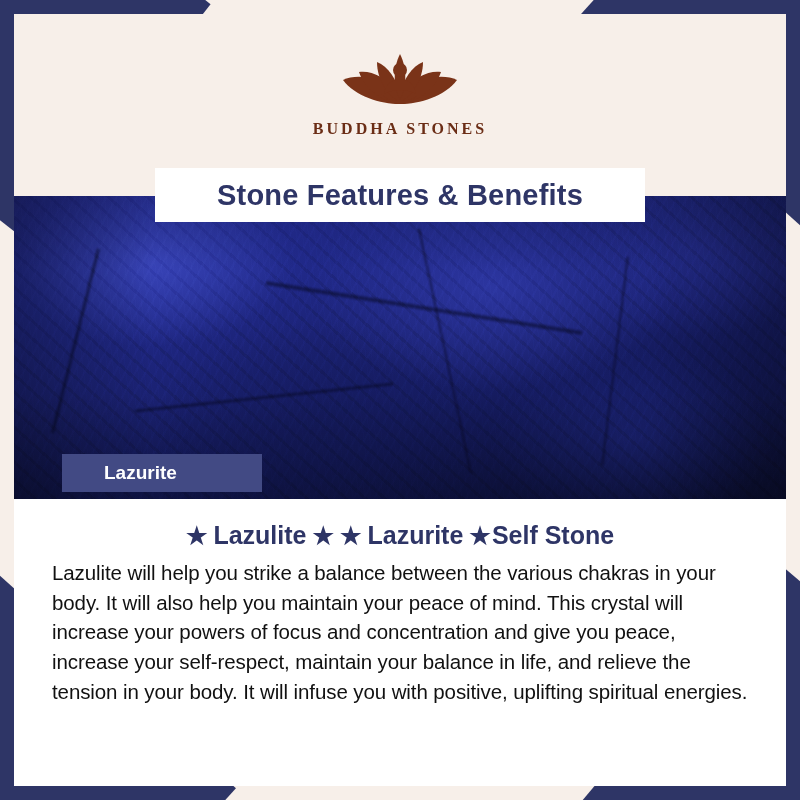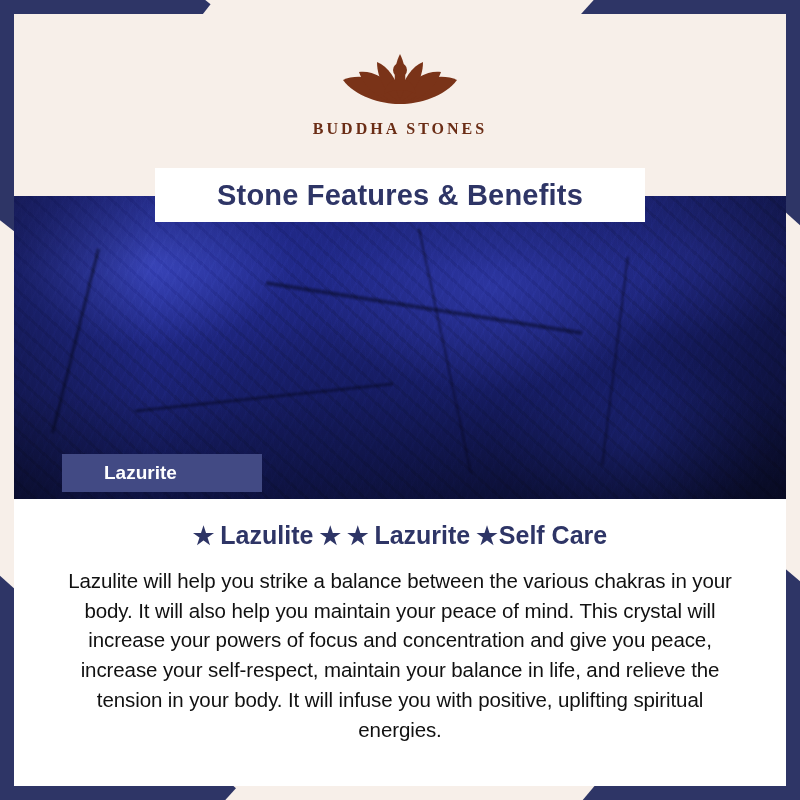--- a/index.html
+++ b/index.html
@@ -212,25 +212,25 @@
     white-space: nowrap;
   }
   .kw .star {
     color: #2e3566;
     font-size: 24px;
     line-height: 1;
   }
   .kw-last { gap: 1px; }
 
   .body-text {
-    margin: 16px;
+    margin: 4px;
     font-size: 20.5px;
     line-height: 1.45;
     color: #111111;
-    text-align: center;
+    text-align: left;
     letter-spacing: -0.1px;
   }
 </style>
 </head>
 <body>
 
 <div class="poster">
 
   <div class="corner corner-tl"></div>
   <div class="corner corner-tr"></div>
@@ -291,21 +291,21 @@
         </span>
         <span class="kw">
           <span class="star">★</span>
         </span>
         <span class="kw">
           <span class="star">★</span>
           <span>Lazurite</span>
         </span>
         <span class="kw kw-last">
           <span class="star">★</span>
-          <span>Self Care</span>
+          <span>Self Stone</span>
         </span>
       </div>
 
       <p class="body-text">Lazulite will help you strike a balance between the various chakras in your body. It will also help you maintain your peace of mind. This crystal will increase your powers of focus and concentration and give you peace, increase your self-respect, maintain your balance in life, and relieve the tension in your body. It will infuse you with positive, uplifting spiritual energies.</p>
     </div>
 
   </div>
 </div>
 
 </body></html>

